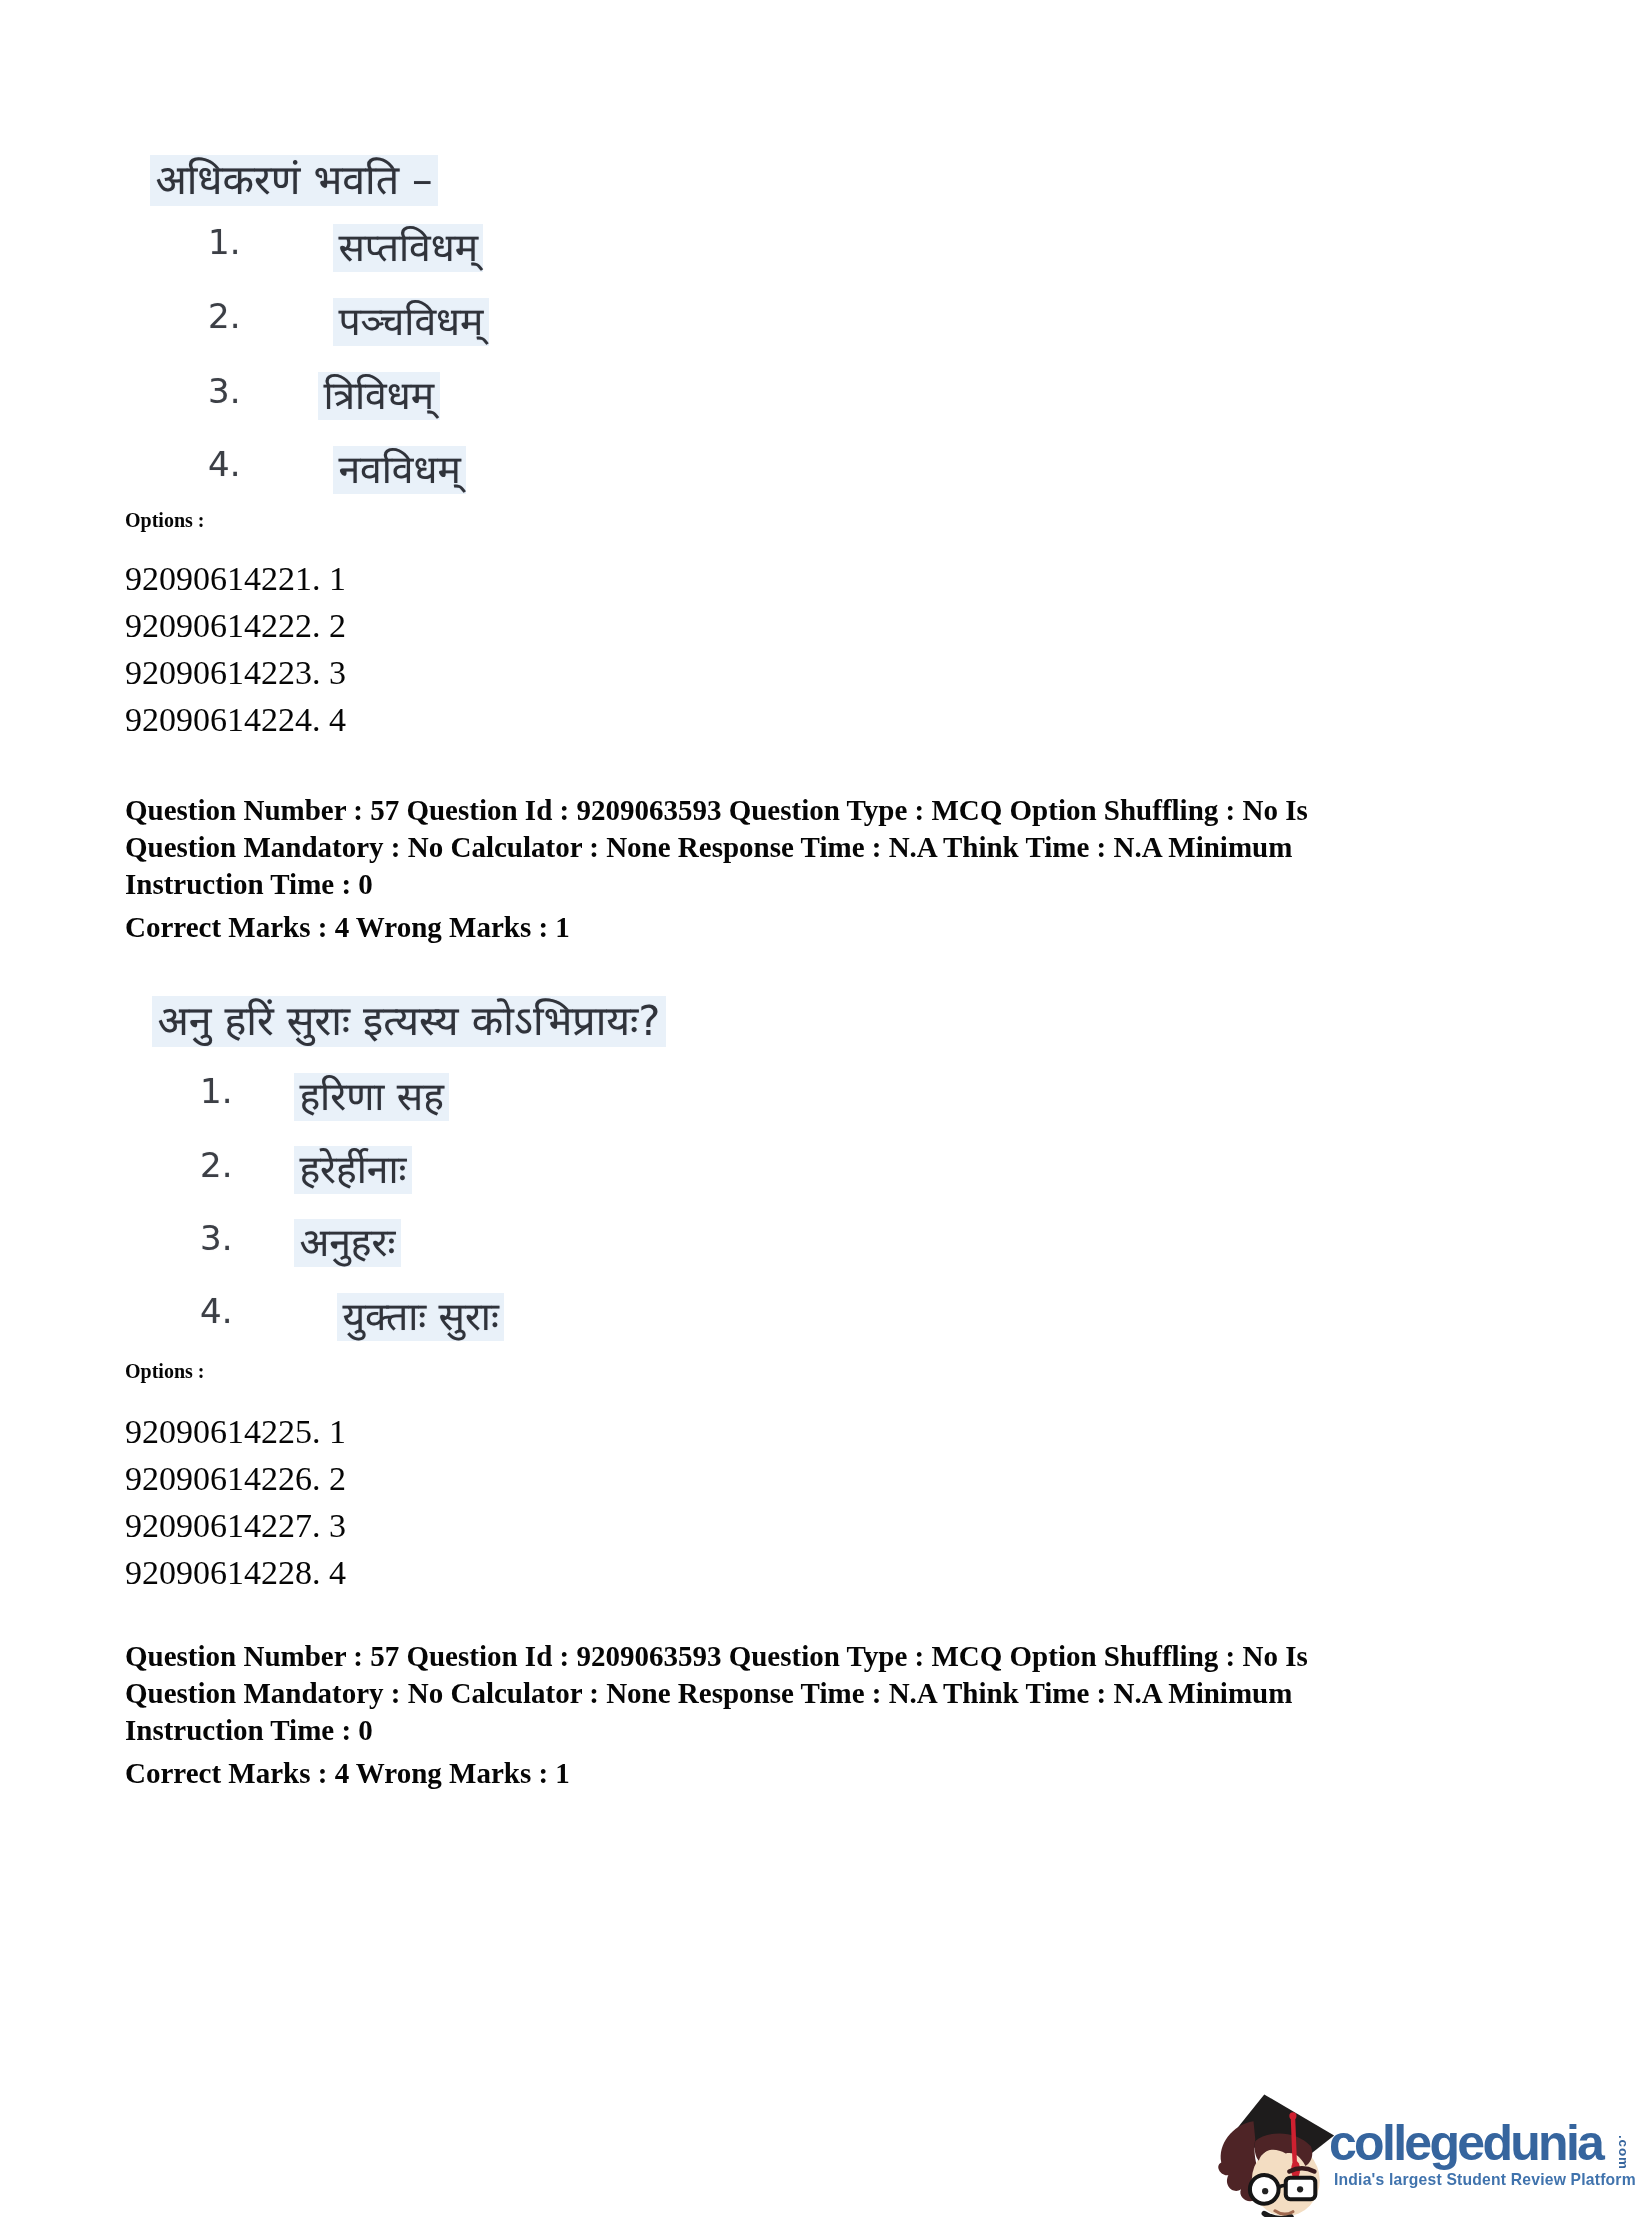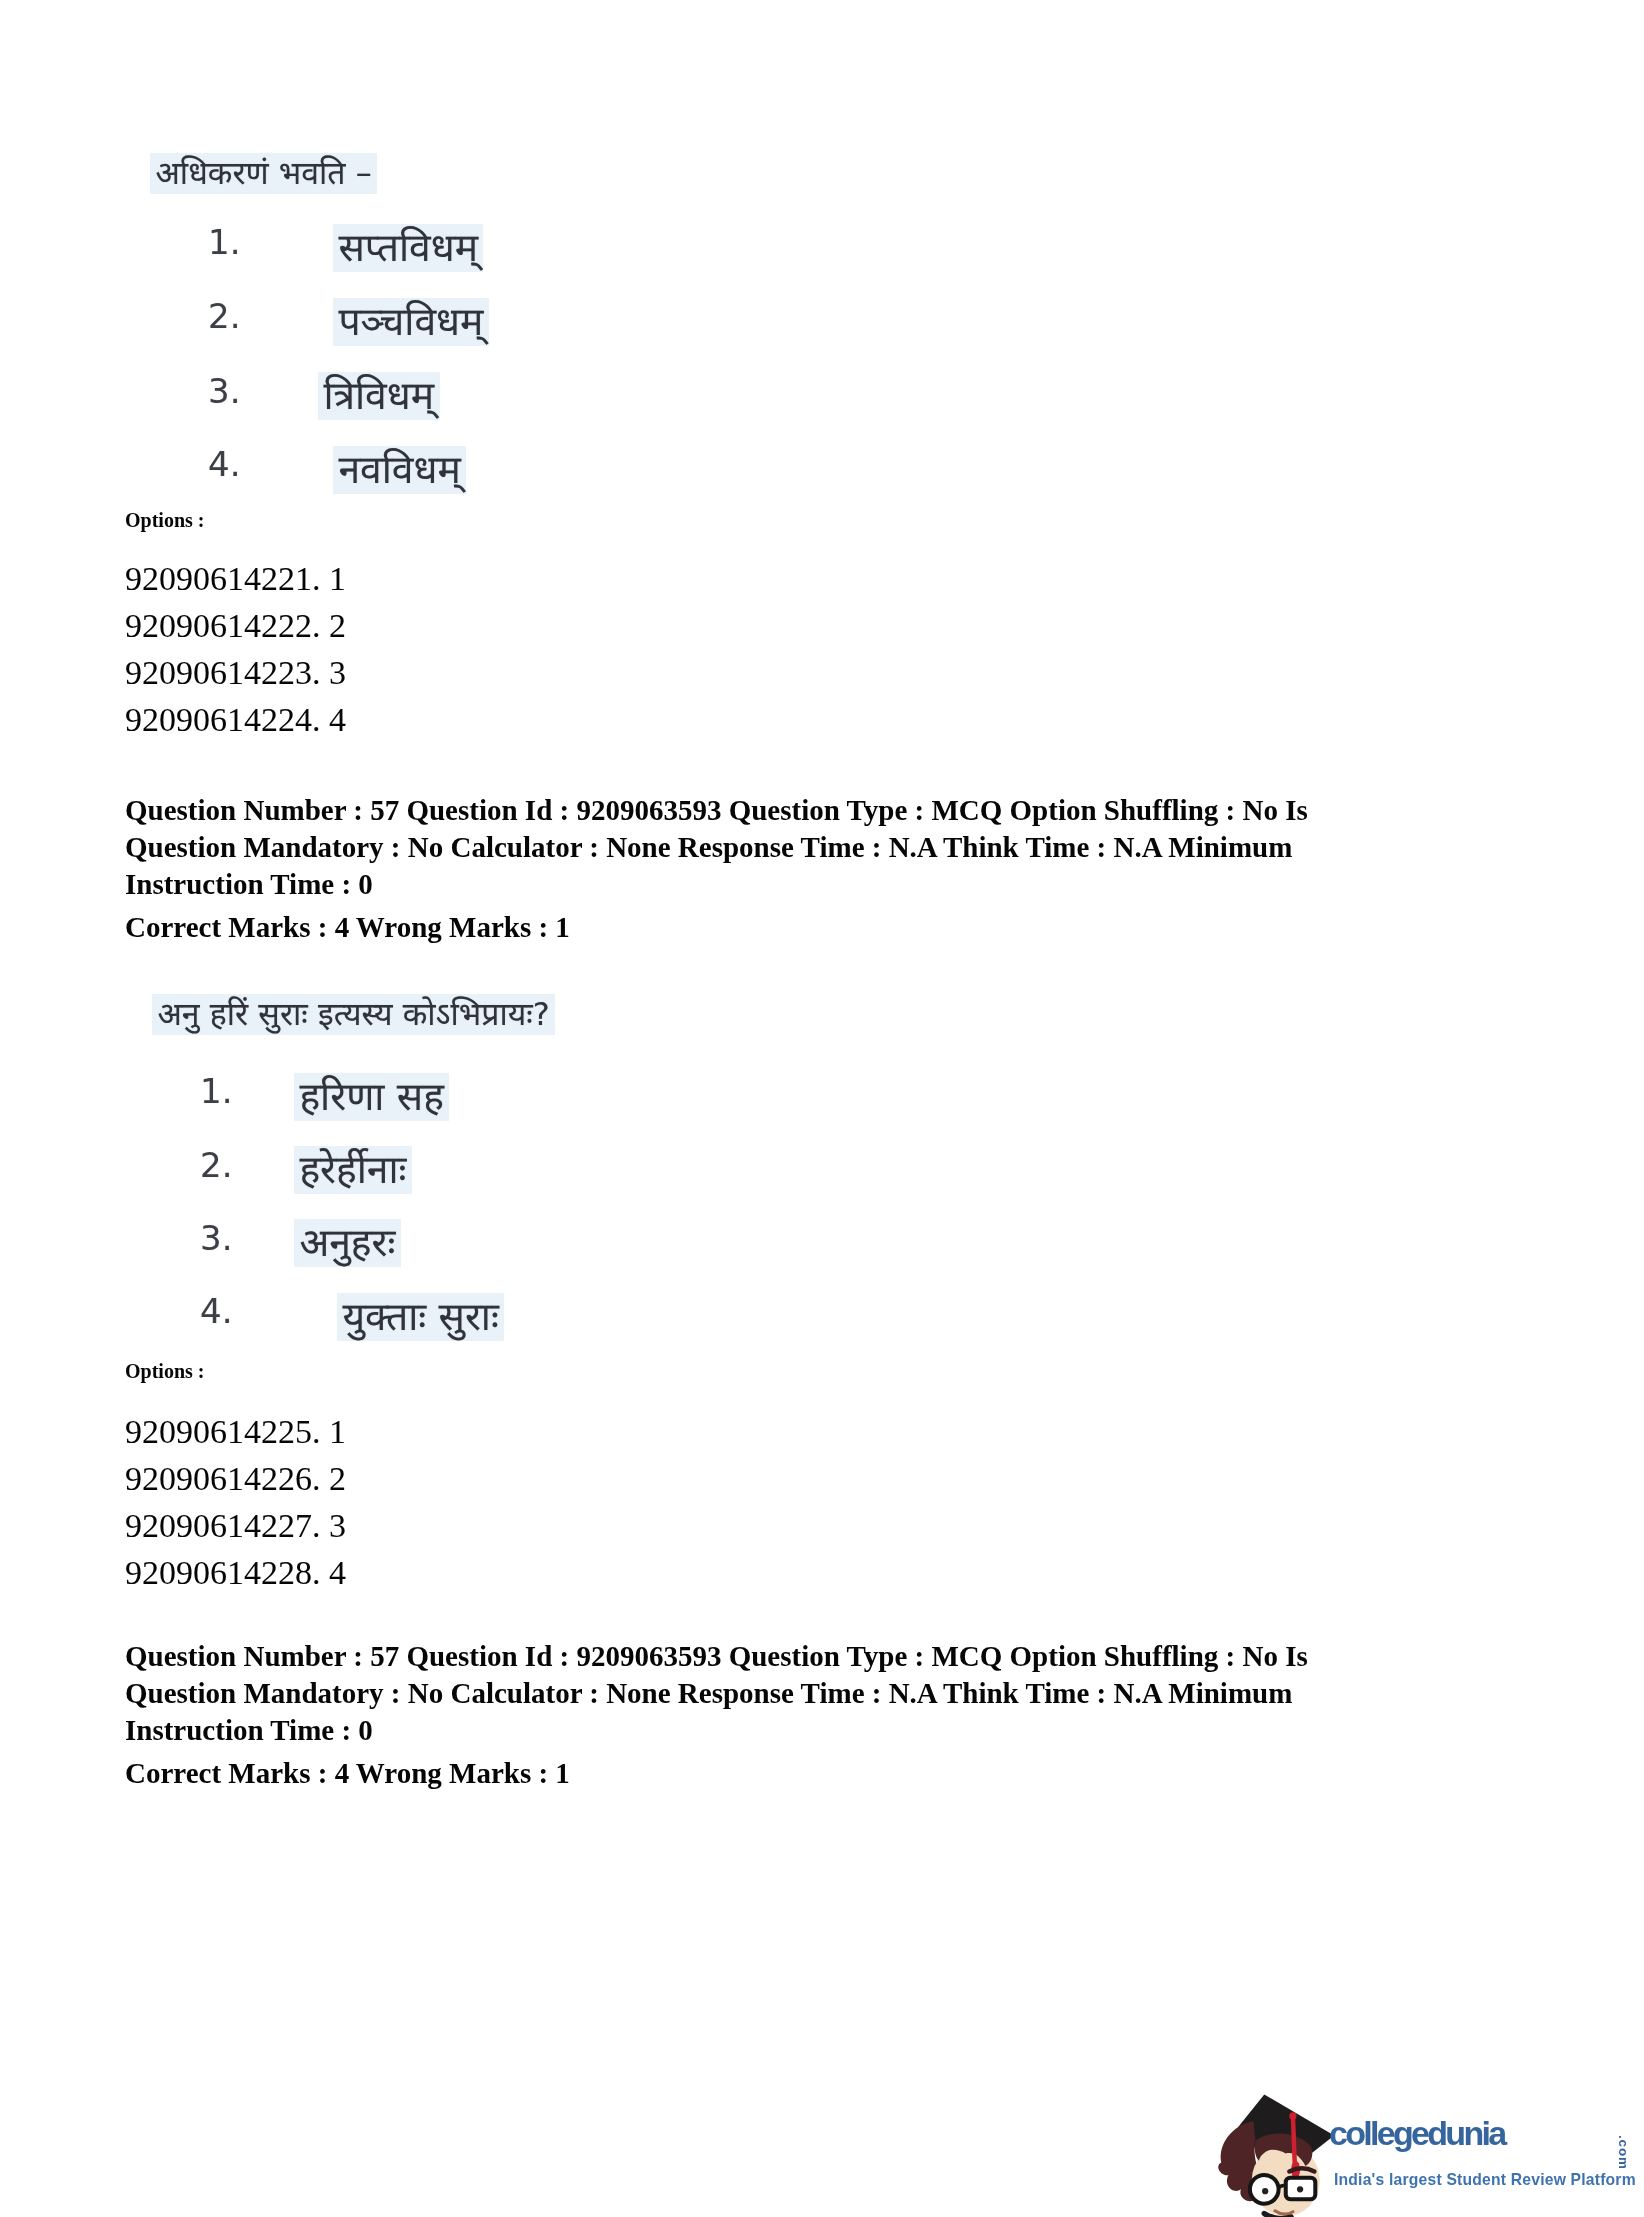--- a/index.html
+++ b/index.html
@@ -17,42 +17,42 @@
   .sk{
     font-family:"DejaVu Sans", sans-serif;
     color:#30333a;
     text-shadow:0 0 0.9px rgba(70,80,110,0.40);
     white-space:nowrap;
   }
   .sk-hl{
     background:rgba(198,219,240,0.38);
     padding:0.9px 5.4px 1.8px 5.4px;
   }
-  .stim{font-size:32px;}
+  .stim{font-size:41px;}
   .choice-num{
     font-family:"DejaVu Sans", sans-serif;
     font-size:34px;
     color:#3c3f45;
     text-shadow:0 0 0.9px rgba(70,80,110,0.35);
   }
   .choice-text{font-size:39px;padding-left:32px;}
 
   
   .serif{font-family:"Liberation Serif", serif; color:#060606;}
   .options-label{font-size:20px;font-weight:bold;white-space:nowrap;}
   .oid-list{font-size:34px;line-height:47px;}
   .oid{white-space:nowrap;text-align:center;}
   .meta-line{font-size:29px;line-height:37px;font-weight:bold;white-space:nowrap;}
   .marks{font-size:29px;line-height:37px;font-weight:bold;margin-top:6.3px;white-space:nowrap;}
 
   
   .brand{
     font-family:"Liberation Sans", sans-serif;
     font-weight:bold;
-    font-size:34px;
+    font-size:50px;
     letter-spacing:-2.7px;
     color:#36659e;
     white-space:nowrap;
   }
   .brand-tld{
     font-family:"Liberation Sans", sans-serif;
     font-weight:bold;
     font-size:13.4px;
     letter-spacing:0.9px;
     color:#36659e;

